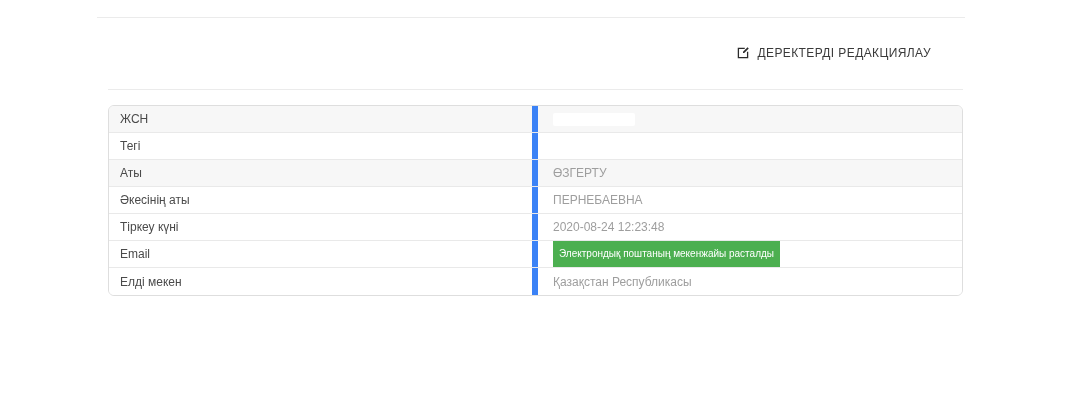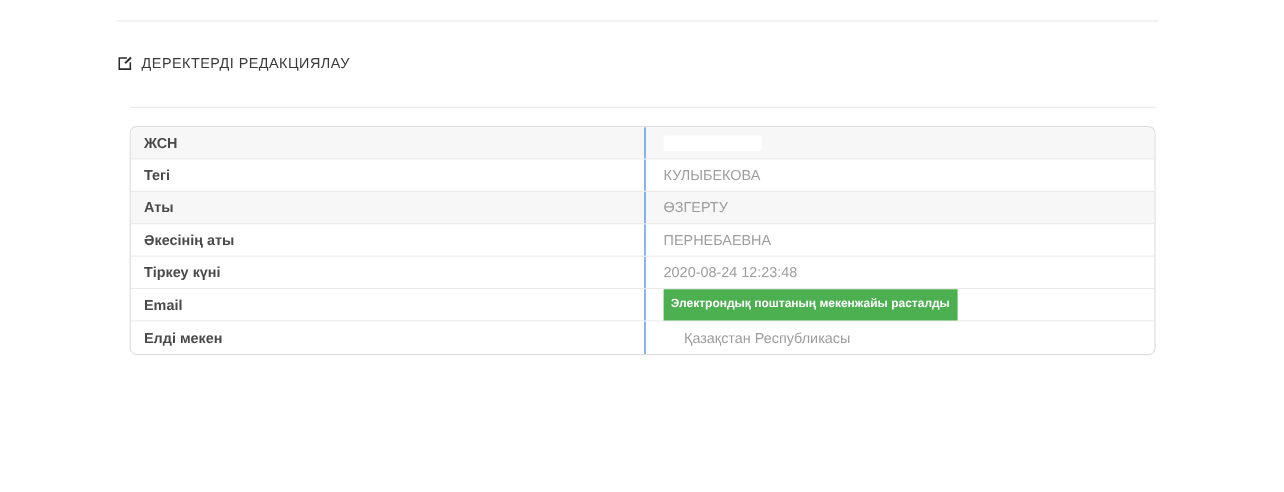--- a/index.html
+++ b/index.html
@@ -31,21 +31,21 @@
     height: 1px;
     background: #ebebeb;
   }
   .toolbar {
     position: absolute;
     left: 97px;
     top: 40px;
     width: 866px;
     height: 26px;
     display: flex;
-    justify-content: space-between;
+    justify-content: flex-end;
     align-items: center;
     gap: 76px;
     padding-right: 32px;
     box-sizing: border-box;
   }
   .link-btn {
     display: inline-flex;
     align-items: center;
     gap: 7px;
     background: none;
@@ -74,57 +74,57 @@
     overflow: hidden;
     background: #ffffff;
   }
   .prow {
     display: flex;
     height: 27px;
     box-sizing: border-box;
     border-bottom: 1px solid #e9e9e9;
     background: #ffffff;
   }
-  .prow:last-child { border-bottom: none; gap: 17px; }
+  .prow:last-child { border-bottom: none; }
   .prow.alt { background: var(--row-alt-background, #f7f7f7); }
   .pcell {
     display: flex;
     align-items: center;
     box-sizing: border-box;
     font-size: 12px;
     overflow: hidden;
     white-space: nowrap;
   }
   .plabel {
     width: 429px;
     flex: 0 0 429px;
     padding-left: 11px;
-    font-weight: bold;
+    font-weight: normal;
     color: var(--label-text, #4a4a4a);
-    border-right: 1px solid #3b82f6;
+    border-right: 6px solid #3b82f6;
   }
   .pvalue {
     flex: 1;
     padding-left: 15px;
     padding-right: 8px;
     color: var(--value-text, #9e9e9e);
     gap: 6px;
   }
   .mask {
     display: inline-block;
     height: 13px;
     background: #ffffff;
     border-radius: 2px;
   }
   .badge {
     display: inline-block;
     background: var(--badge-background, #4caf50);
     color: var(--badge-text, #ffffff);
     font-size: 10px;
-    font-weight: bold;
+    font-weight: normal;
     line-height: 1.25;
     padding: 20px 6px;
     border-radius: 3px;
     white-space: nowrap;
     text-align: center;
   }
 </style>
 </head>
 <body>
 
@@ -148,23 +148,20 @@
 
   <div class="profile-table" id="profileTable">
       <div class="prow alt">
         <div class="pcell plabel">ЖСН</div>
         <div class="pcell pvalue">
           <span class="mask" style="width: 82px;"></span>
         </div>
       </div>
       <div class="prow">
         <div class="pcell plabel">Тегі</div>
-        <div class="pcell pvalue">
-          <span>КУЛЫБЕКОВА</span>
-        </div>
       </div>
       <div class="prow alt">
         <div class="pcell plabel">Аты</div>
         <div class="pcell pvalue">
           <span>ӨЗГЕРТУ</span>
         </div>
       </div>
       <div class="prow">
         <div class="pcell plabel">Әкесінің аты</div>
         <div class="pcell pvalue">

